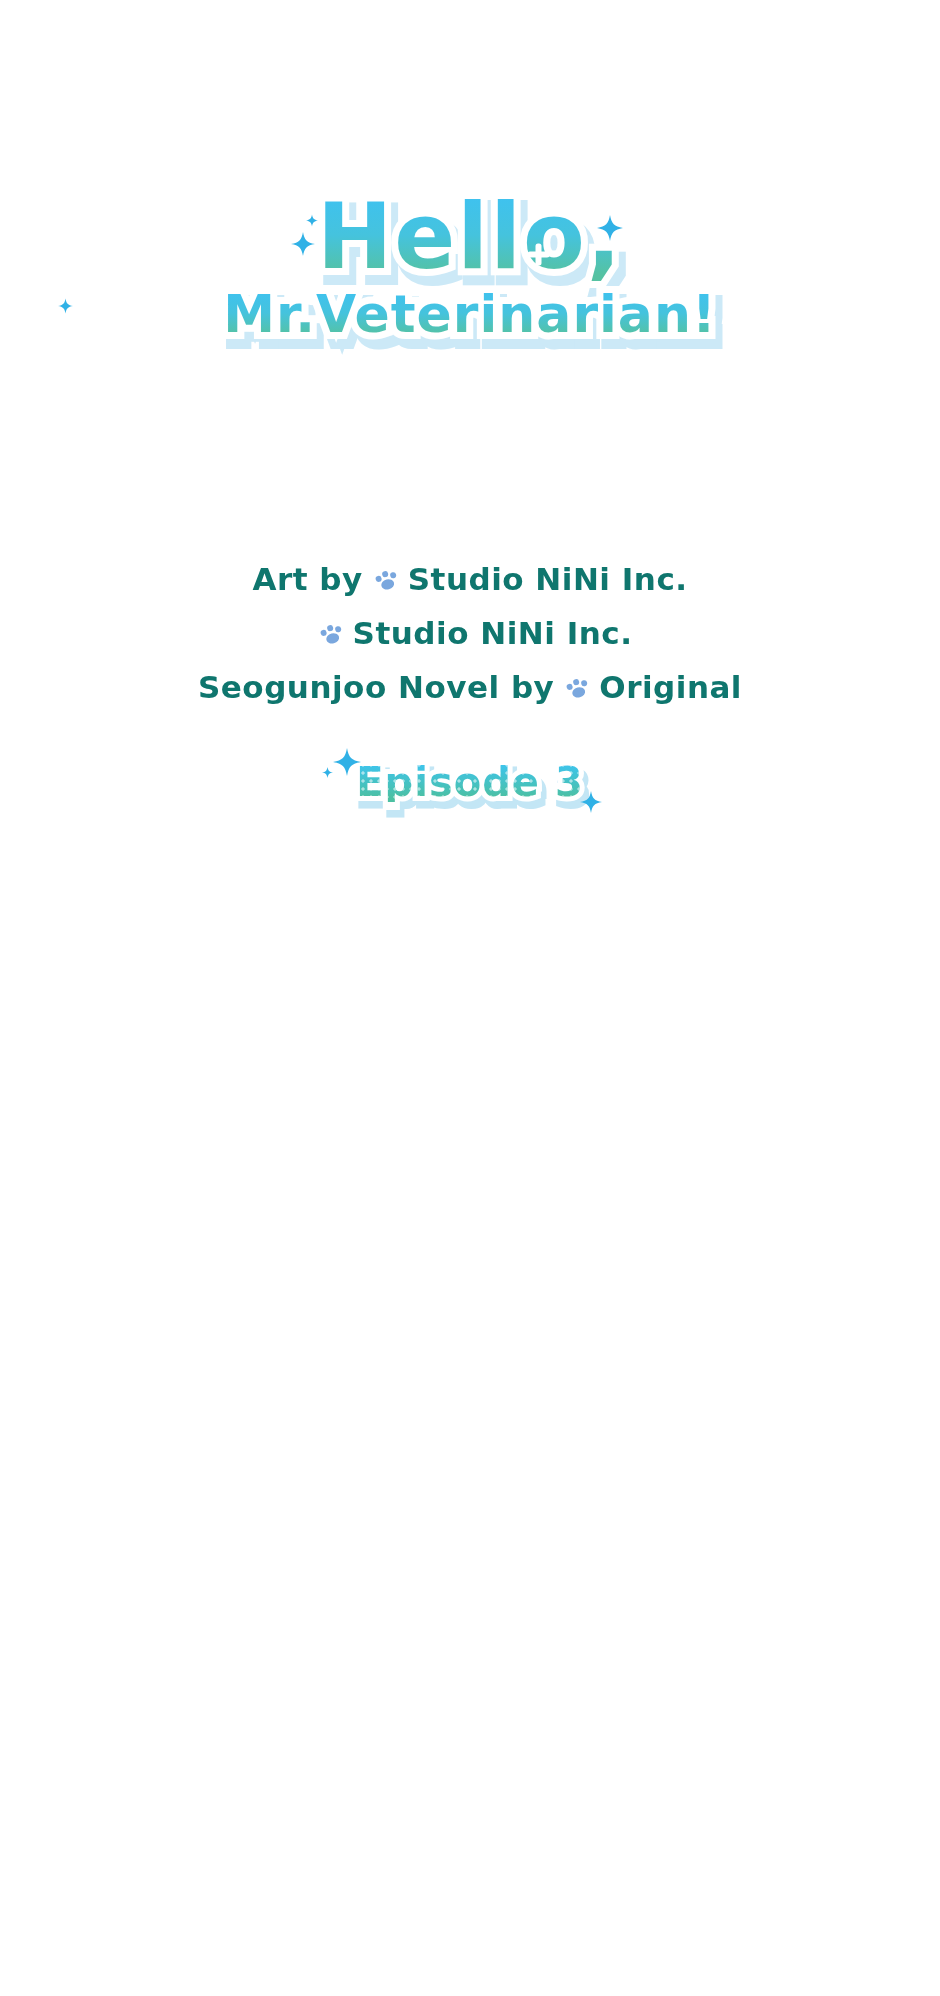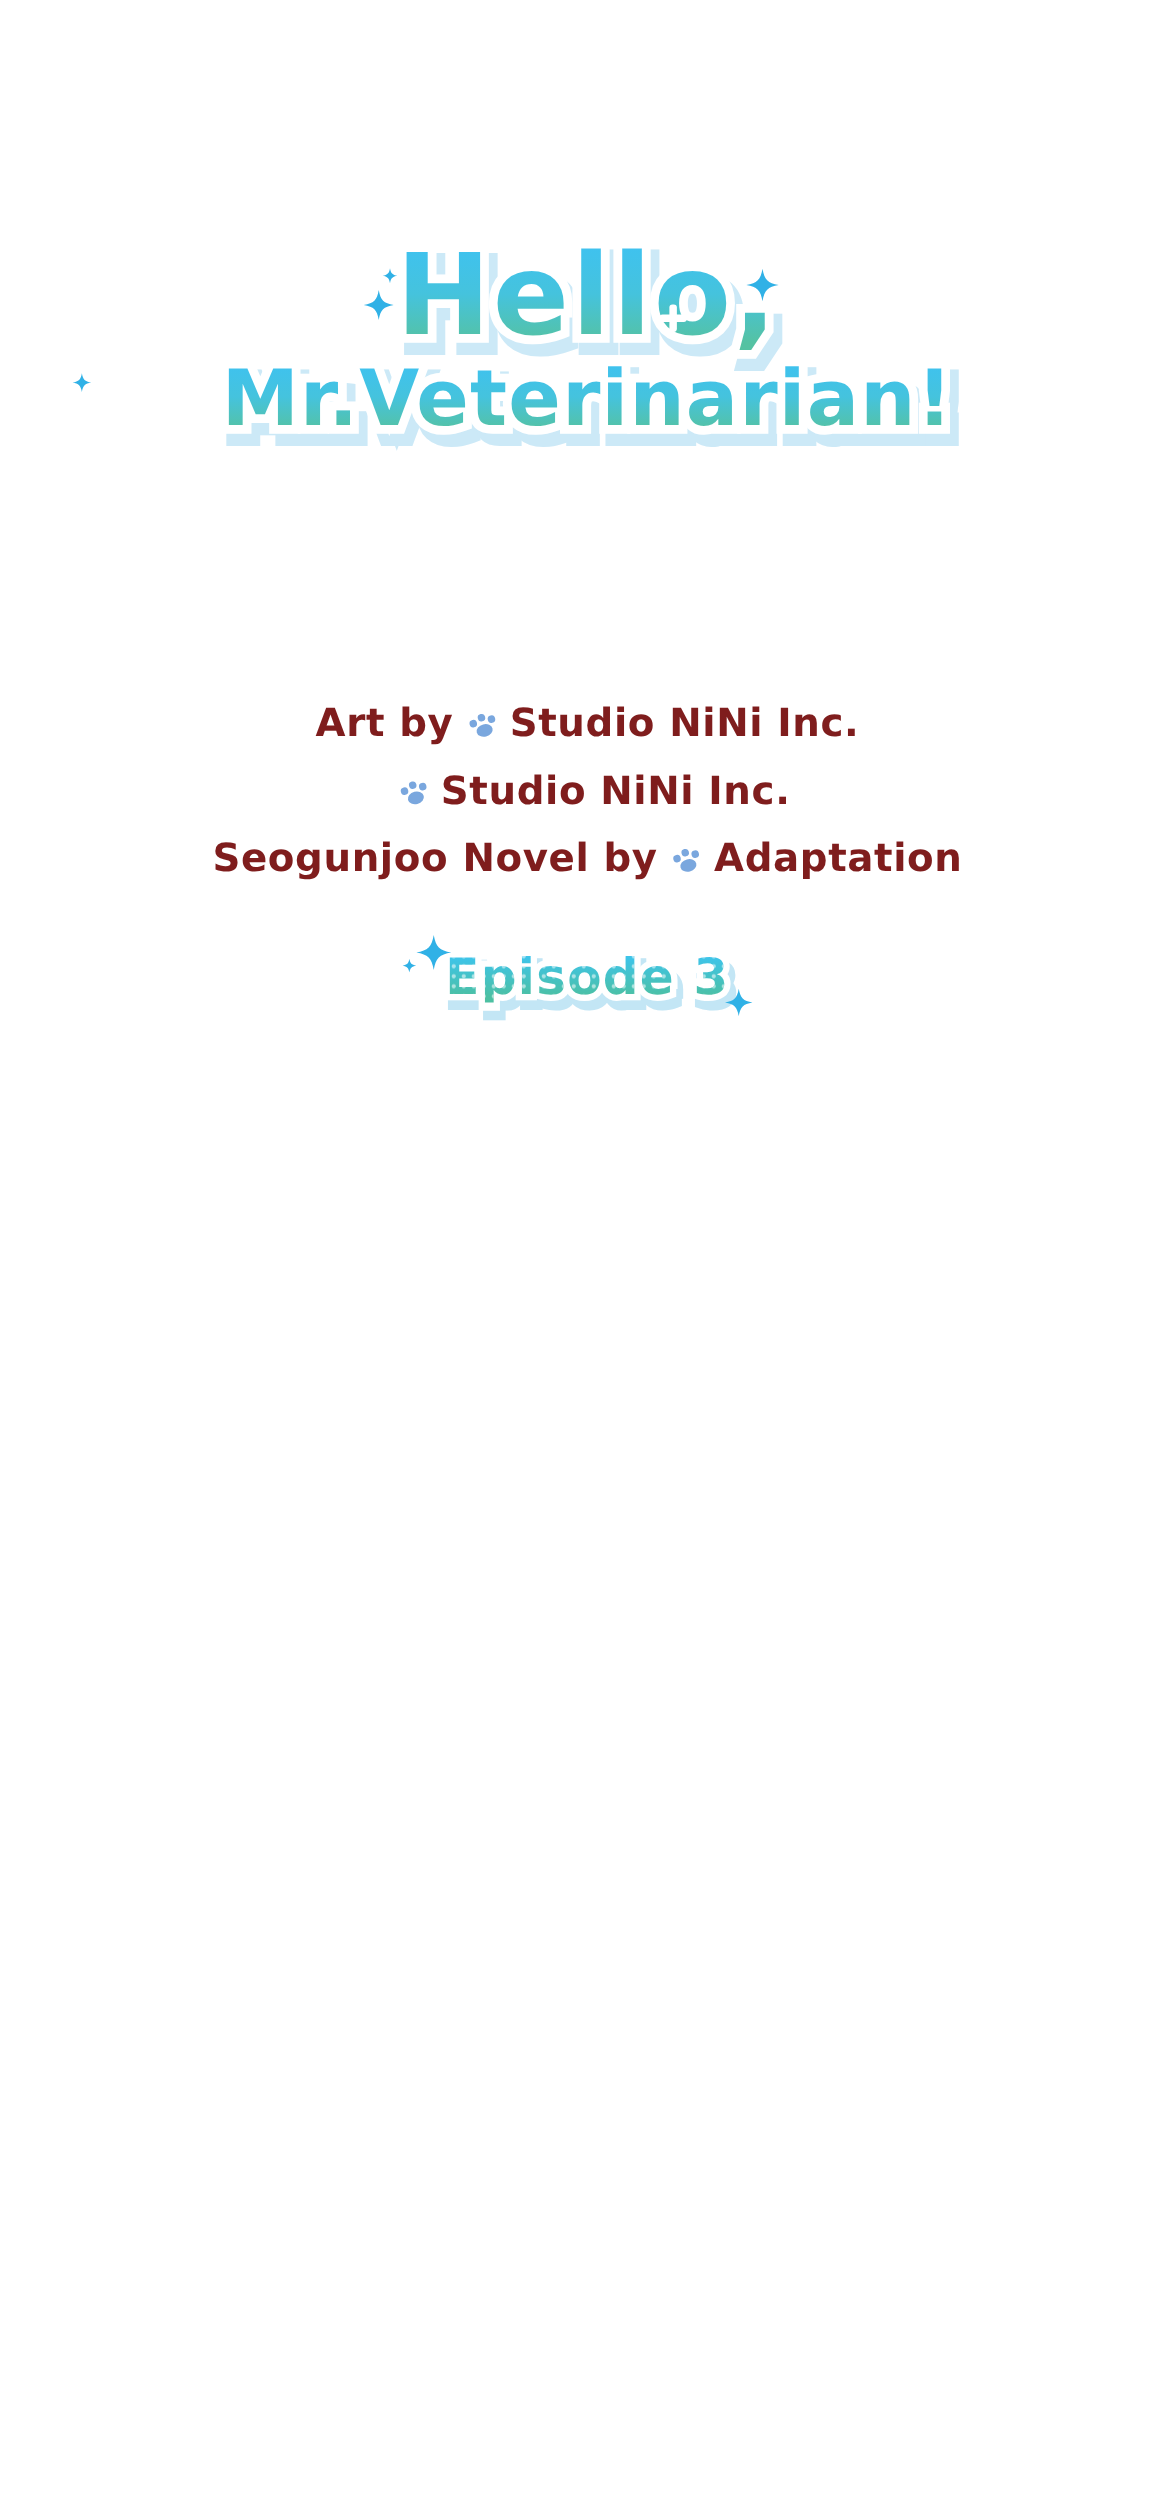--- a/index.html
+++ b/index.html
@@ -23,21 +23,21 @@
     color:#ffffff;
     -webkit-text-stroke:14px #ffffff;
   }
   .bubble .layer.fill{
     background:linear-gradient(180deg,#3fc2ee 8%,#45c3dd 48%,#55c2a2 92%);
     -webkit-background-clip:text;
     background-clip:text;
     color:transparent;
   }
   .title-line1{top:192px;height:112px;font-size:90px;letter-spacing:2px;}
-  .title-line2{top:288px;height:104px;font-size:62px;letter-spacing:1px;}
+  .title-line2{top:288px;height:104px;font-size:52px;letter-spacing:1px;}
 
   
   .episode{top:762px;height:56px;font-size:40px;letter-spacing:1px;}
   .episode .layer.shadow{-webkit-text-stroke:11px #c3e6f5;color:#c3e6f5;transform:translate(4px,7px);}
   .episode .layer.outline{-webkit-text-stroke:10px #ffffff;}
   .episode .layer.fill{
     background-image:
       radial-gradient(circle at 3px 3px, rgba(255,255,255,.55) 1.3px, rgba(255,255,255,0) 2px),
       linear-gradient(180deg,#3ec4e9 10%,#4cc0a2 90%);
     background-size:8px 8px,100% 100%;
@@ -46,21 +46,21 @@
     color:transparent;
   }
 
   
   .sparkle{position:absolute;display:block;}
   .sparkle svg{display:block;width:100%;height:100%;}
   .cross-icon{position:absolute;left:526px;top:242px;width:25px;height:25px;z-index:6;}
   .cross-icon svg{display:block;width:100%;height:100%;}
 
   
-  .credits{position:absolute;left:0;top:552px;width:940px;color:#7f1d1d;}
+  .credits{position:absolute;left:0;top:552px;width:940px;color:#0f766e;}
   .credit-line{
     display:flex;justify-content:center;align-items:center;
     height:54px;font-size:31px;font-weight:bold;letter-spacing:0.5px;
   }
   .paw-icon{width:25px;height:25px;margin:0 9px 0 11px;transform:rotate(-14deg);color:#7aa7de;}
   .paw-icon svg{display:block;width:100%;height:100%;}
 </style>
 </head>
 <body>
 
@@ -151,21 +151,21 @@
       <span class="paw-icon">
         <svg viewBox="0 0 100 100">
             <g fill="currentColor">
               <ellipse cx="50" cy="70" rx="26" ry="20"></ellipse>
               <circle cx="20" cy="40" r="12"></circle>
               <circle cx="50" cy="28" r="12"></circle>
               <circle cx="80" cy="40" r="12"></circle>
             </g>
           </svg>
       </span>
-      <span>Adaptation</span>
+      <span>Original</span>
     </div>
   </div>
 
   <div class="bubble episode">
     <span class="layer shadow">Episode 3</span>
     <span class="layer outline">Episode 3</span>
     <span class="layer fill">Episode 3</span>
   </div>
 
   <span class="sparkle" style="left:333px;top:747px;width:28px;height:30px;">

